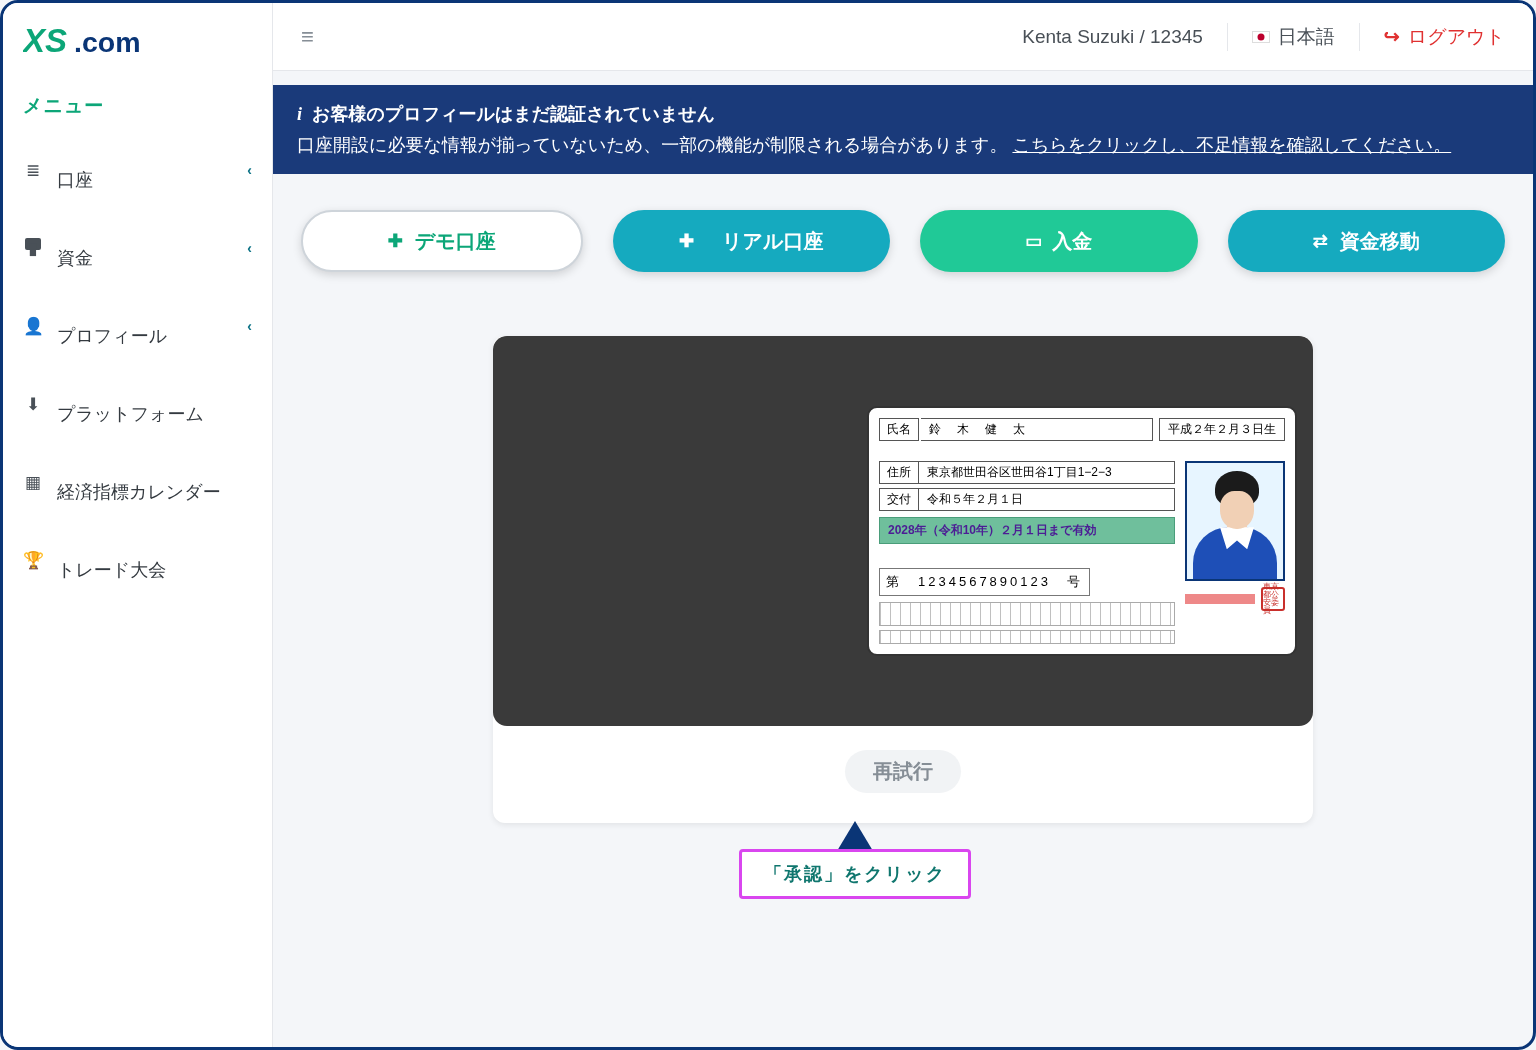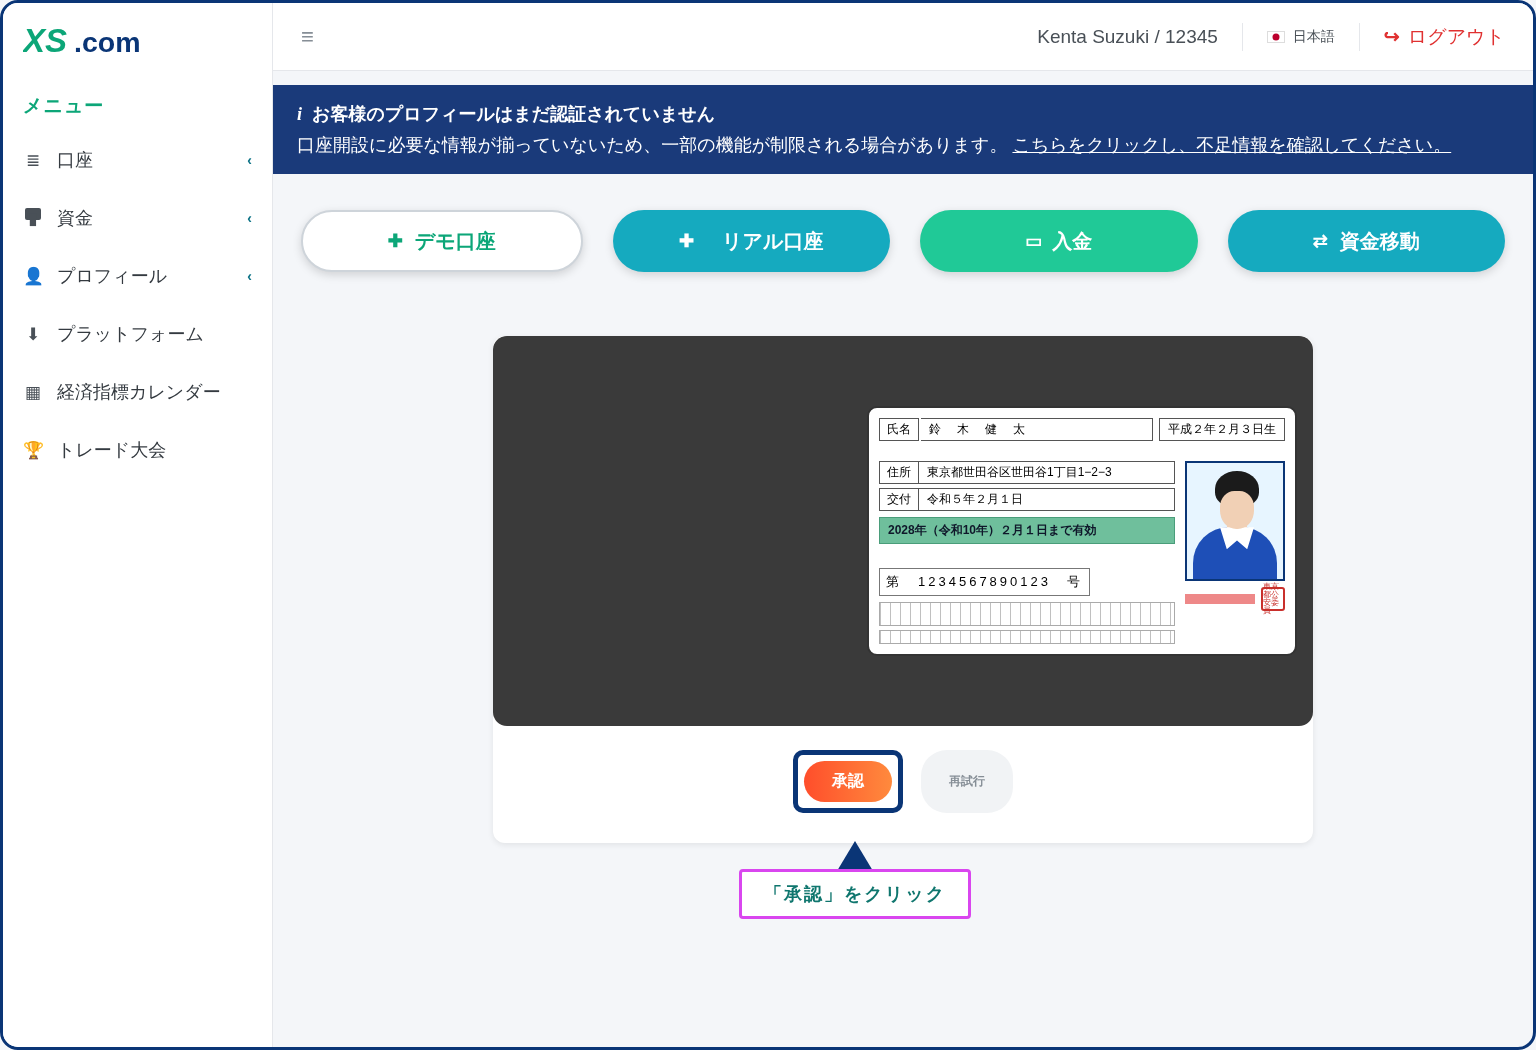--- a/index.html
+++ b/index.html
@@ -34,41 +34,41 @@
   .nav-item {
     display: flex;
     align-items: center;
     padding: 17px 20px;
     color: #343a40;
     font-size: 18px;
     cursor: pointer;
     gap: 14px;
   }
   .nav-ico { width: 20px; text-align: center; color: #495057; font-size: 17px; }
-  .nav-label { flex: 1; }
+  .nav-label { flex: 1; margin-top: 20px; }
   .nav-chev { color: #0b7285; font-size: 14px; font-weight: 700; }
 
   
   .main { flex: 1; display: flex; flex-direction: column; }
 
   
   .topbar {
     height: 68px;
     background: #ffffff;
     border-bottom: 1px solid #e5e7eb;
     display: flex;
     align-items: center;
     padding: 0 28px;
     gap: 24px;
     color: #495057;
   }
   .hamburger { color: #868e96; cursor: pointer; }
   .spacer { flex: 1; }
   .user-name { font-size: 19px; color: #495057; }
-  .lang { display: flex; align-items: center; gap: 8px; font-size: 14px; cursor: pointer; font-family: Liberation Serif, serif; }
+  .lang { display: flex; align-items: center; gap: 8px; font-size: 19px; cursor: pointer; font-family: Liberation Serif, serif; }
   .flag-jp {
     width: 18px; height: 12px; background: #fff; border: 1px solid #ddd; position: relative; display: inline-block;
   }
   .flag-jp::after {
     content: ""; position: absolute; width: 7px; height: 7px; background: #bc002d;
     border-radius: 50%; top: 50%; left: 50%; transform: translate(-50%,-50%);
   }
   .logout-link { display: flex; align-items: center; gap: 8px; color: #e03131; font-size: 19px; cursor: pointer; }
   .divider { width: 1px; height: 28px; background: #e5e7eb; }
 
@@ -141,21 +141,21 @@
   }
   .id-val {
     border: 1px solid #555; border-left: none; padding: 2px 8px; flex: 1;
     letter-spacing: 2px; font-size: 12px;
   }
   .id-top { display: flex; gap: 2px; }
   .id-dob { border: 1px solid #555; padding: 2px 8px; font-size: 12px; margin-left: 4px; }
   .id-body { display: flex; gap: 10px; margin-top: 20px; }
   .id-left { flex: 1; }
   .id-valid {
-    background: #6fbf9c; color: #0f172a; padding: 4px 8px; font-size: 12px;
+    background: #6fbf9c; color: #4c1d95; padding: 4px 8px; font-size: 12px;
     font-weight: 700; margin-top: 6px; border: 1px solid #4a9d7a;
   }
   .id-photo-box { width: 100px; }
   .id-photo {
     width: 100px; height: 120px; border: 2px solid #0a3576; position: relative;
     background: #e7f5ff; overflow: hidden;
   }
   .id-photo .hair {
     position: absolute; top: 8px; left: 28px; width: 44px; height: 36px;
     background: #1b1b1b; border-radius: 50% 50% 40% 40%;
@@ -204,21 +204,21 @@
   .approve-slot {
     border: 5px solid #0a3576; border-radius: 10px; padding: 6px; background: #fff;
   }
   .btn-approve {
     background: linear-gradient(90deg,#ff4e2b,#ff8a3d);
     color: #fff; border: none; border-radius: 26px;
     padding: 10px 28px; font-size: 16px; font-weight: 700; cursor: pointer;
   }
   .btn-retry {
     background: #f1f3f5; color: #868e96; border: none; border-radius: 26px;
-    padding: 14px 28px; font-size: 12px; font-weight: 700; cursor: pointer;
+    padding: 8px 28px; font-size: 20px; font-weight: 700; cursor: pointer;
   }
 
   
   .callout-wrap { position: relative; display: flex; justify-content: center; }
   .callout-arrow {
     width: 0; height: 0; border-left: 18px solid transparent;
     border-right: 18px solid transparent; border-bottom: 30px solid #0a3576;
     position: relative; top: -2px; left: -48px;
   }
   .callout-box {
@@ -368,23 +368,20 @@
                 <div class="id-bar-bottom">
                   <div class="id-pink-bar"></div>
                   <div class="id-stamp">東京都公安委員</div>
                 </div>
               </div>
             </div>
           </div>
         </div>
 
         <div class="verify-actions">
-          <span class="approve-slot">
-            <button class="btn-approve">承認</button>
-          </span>
           <button class="btn-retry">再試行</button>
         </div>
       </div>
     </div>
 
     <div class="callout-wrap">
       <div class="callout-arrow"></div>
     </div>
     <div class="callout-wrap">
       <div class="callout-box">「承認」をクリック</div>

